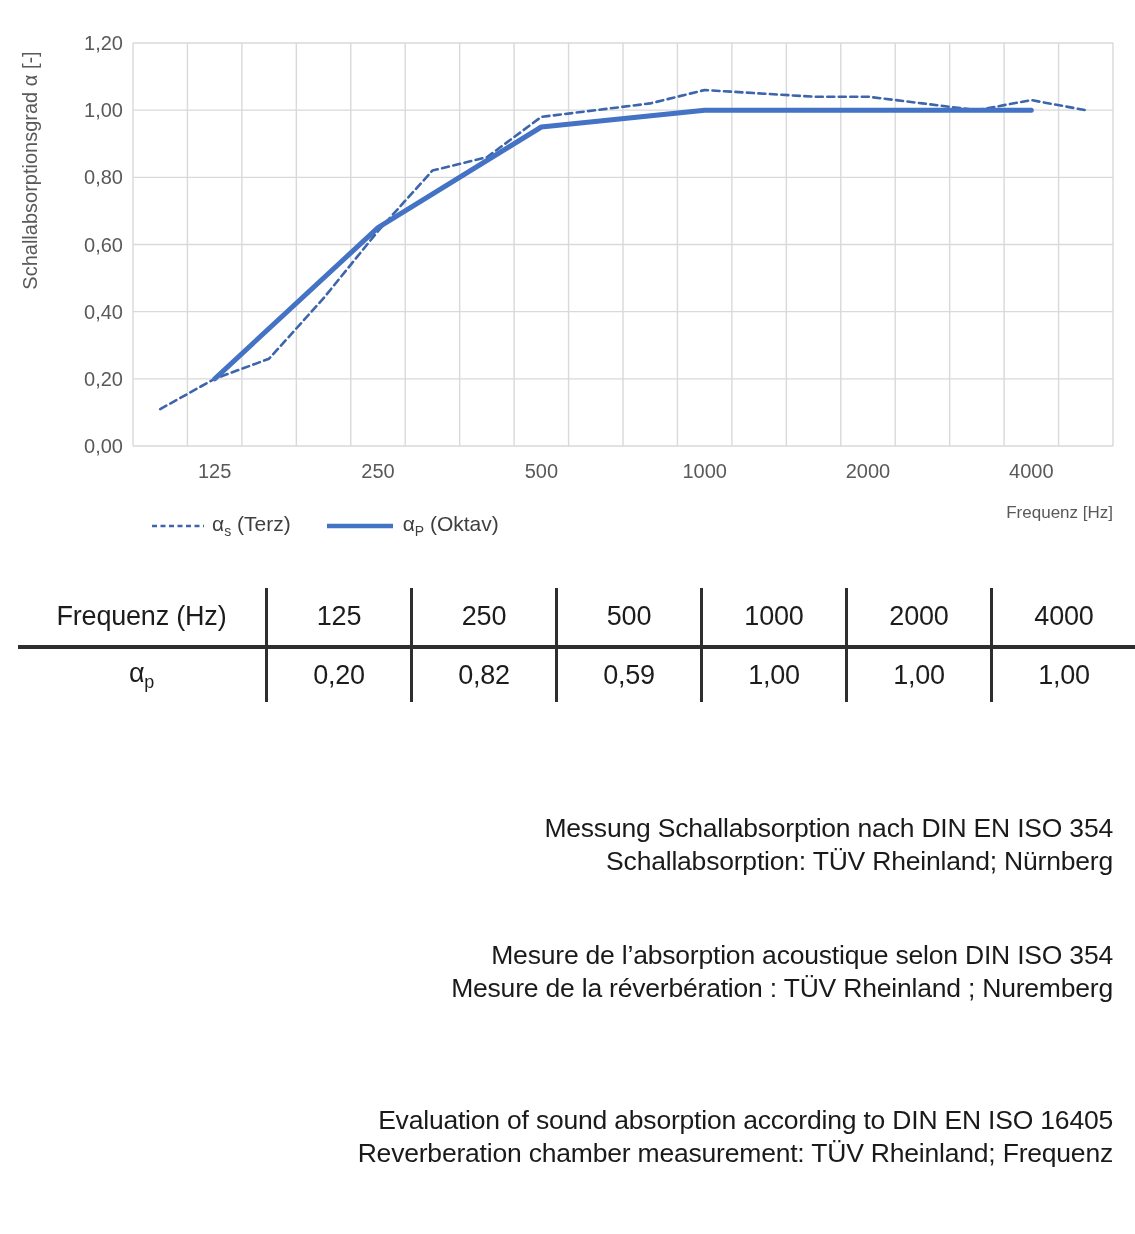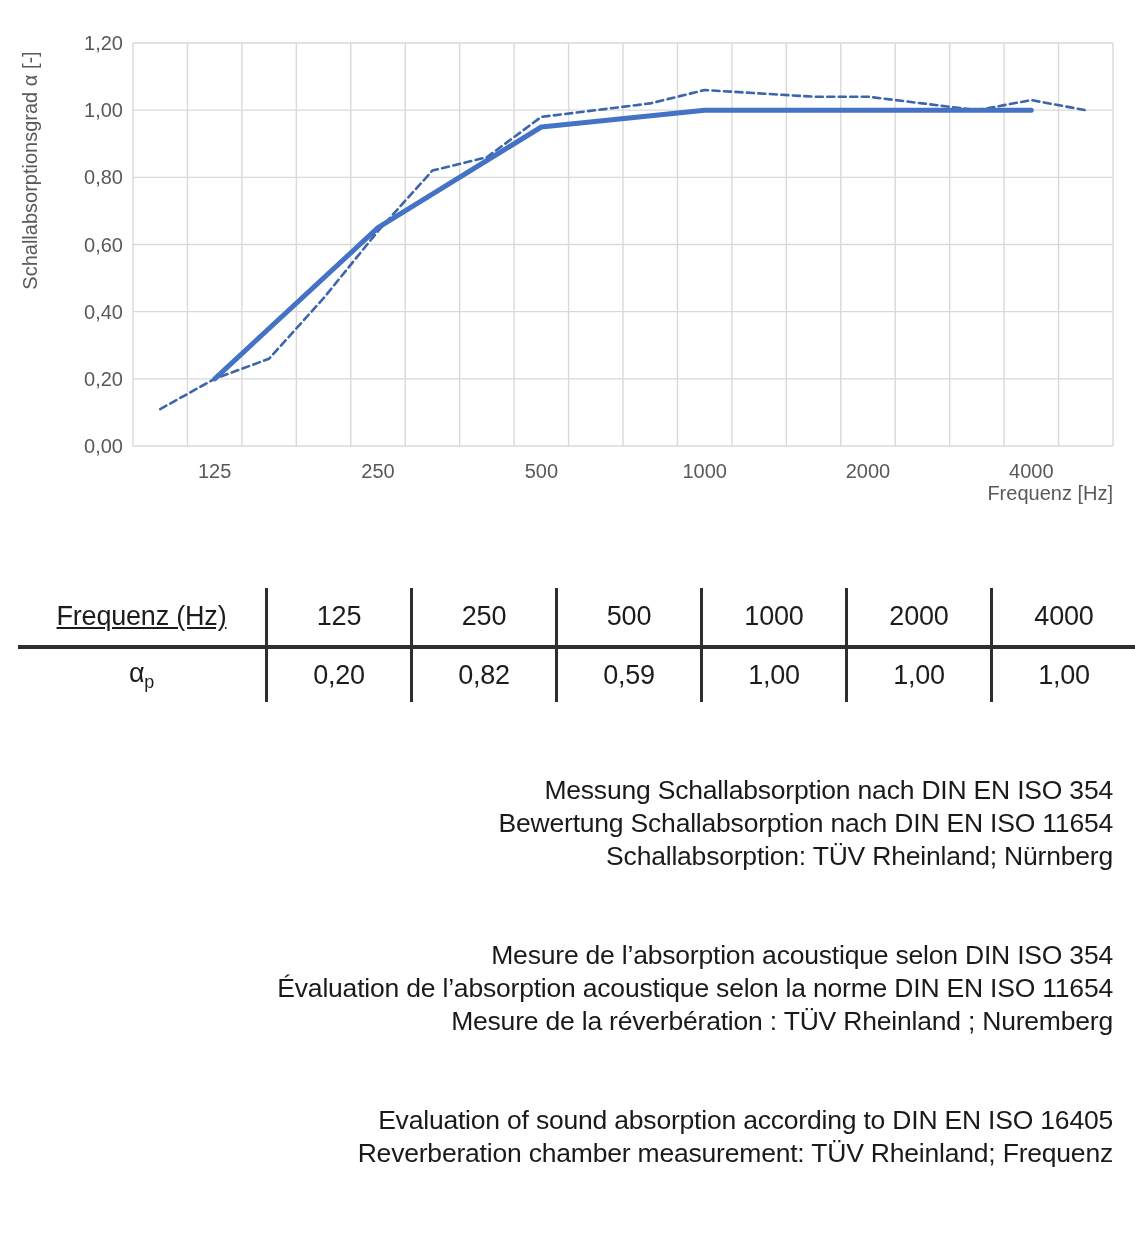--- a/index.html
+++ b/index.html
@@ -13,22 +13,22 @@
   }
   
   .chart-holder { position: absolute; left: 0; top: 0; width: 1135px; height: 500px; }
   .y-axis-title {
     position: absolute; left: -120px; top: 159px; width: 300px;
     text-align: center; font-size: 20px; color: #595959;
     transform: rotate(-90deg);
     white-space: nowrap;
   }
   .x-axis-title {
-    position: absolute; right: 22px; top: 482px;
-    font-size: 20px; color: #595959; white-space: nowrap;
+    position: absolute; right: 22px; top: 503px;
+    font-size: 17px; color: #595959; white-space: nowrap;
   }
   .legend {
     position: absolute; left: 152px; top: 512px;
     display: flex; align-items: center; gap: 34px;
   }
   .legend-item { display: flex; align-items: center; gap: 8px; }
   .legend-label { font-size: 21px; color: #3f3f3f; white-space: nowrap; }
   .legend-label sub { font-size: 14px; }
   
   .freq-table {
@@ -40,29 +40,29 @@
   .freq-table th, .freq-table td {
     font-weight: normal; text-align: center;
     font-size: 27px; letter-spacing: -0.2px;
     border-right: 3px solid #2e2e2e;
     padding: 0;
   }
   .freq-table th { height: 57px; border-bottom: 4px solid #2e2e2e; }
   .freq-table td { height: 53px; }
   .freq-table th:last-child, .freq-table td:last-child { border-right: none; }
   .freq-table sub { font-size: 18px; }
-  .col-label { width: 247px; text-decoration: underline; }
+  .col-label { width: 247px; }
   .col-f { width: 142px; }
   
   .note-block {
     position: absolute; right: 22px; width: 1000px;
     text-align: right; font-size: 26.5px; line-height: 33px;
     color: #1a1a1a; letter-spacing: -0.2px; white-space: nowrap;
   }
-  .note-de { top: 774px; }
+  .note-de { top: 812px; }
   .note-fr { top: 939px; }
   .note-en { top: 1104px; }
 </style>
 </head>
 <body>
 
 <div class="page">
 
   <div class="chart-holder" id="chart-holder"><svg width="1135" height="500">
         <g>
@@ -114,20 +114,34 @@
           <text x="541.3333333333333" y="478" text-anchor="middle" fill="#595959" font-size="20" font-family="&quot;Liberation Sans&quot;, sans-serif">500</text>
           <text x="704.6666666666666" y="478" text-anchor="middle" fill="#595959" font-size="20" font-family="&quot;Liberation Sans&quot;, sans-serif">1000</text>
           <text x="868" y="478" text-anchor="middle" fill="#595959" font-size="20" font-family="&quot;Liberation Sans&quot;, sans-serif">2000</text>
           <text x="1031.3333333333333" y="478" text-anchor="middle" fill="#595959" font-size="20" font-family="&quot;Liberation Sans&quot;, sans-serif">4000</text>
         </g>
       </svg></div>
 
   <div class="y-axis-title">Schallabsorptionsgrad α [-]</div>
   <div class="x-axis-title">Frequenz [Hz]</div>
 
+  <div class="legend">
+    <div class="legend-item">
+      <svg width="52" height="6">
+        <line x1="0" y1="3" x2="52" y2="3" stroke="#3D65AC" stroke-width="2.4" stroke-dasharray="5 3.5"></line>
+      </svg>
+      <span class="legend-label"><span>α</span><sub>s</sub><span> (Terz)</span></span>
+    </div>
+    <div class="legend-item">
+      <svg width="70" height="8">
+        <line x1="2" y1="4" x2="68" y2="4" stroke="#4472C4" stroke-width="4.5"></line>
+      </svg>
+      <span class="legend-label"><span>α</span><sub>P</sub><span> (Oktav)</span></span>
+    </div>
+  </div>
 
   <table class="freq-table">
     <tbody>
         <tr>
       <th class="col-label">Frequenz (Hz)</th>
       <th class="col-f">125</th>
       <th class="col-f">250</th>
       <th class="col-f">500</th>
       <th class="col-f">1000</th>
       <th class="col-f">2000</th>
@@ -140,26 +154,24 @@
       <td>0,59</td>
       <td>1,00</td>
       <td>1,00</td>
       <td>1,00</td>
     </tr>
   </tbody>
     </table>
 
   <div class="note-block note-de">
     <div>Messung Schallabsorption nach DIN EN ISO 354</div>
-    <div>Bewertung Schallabsorption nach DIN EN ISO 11654</div>
     <div>Schallabsorption: TÜV Rheinland; Nürnberg</div>
   </div>
   <div class="note-block note-fr">
     <div>Mesure de l’absorption acoustique selon DIN ISO 354</div>
-    <div>Évaluation de l’absorption acoustique selon la norme DIN EN ISO 11654</div>
     <div>Mesure de la réverbération : TÜV Rheinland ; Nuremberg</div>
   </div>
   <div class="note-block note-en">
     <div>Evaluation of sound absorption according to DIN EN ISO 16405</div>
     <div>Reverberation chamber measurement: TÜV Rheinland; Frequenz</div>
   </div>
 
 </div>
 
 </body></html>

